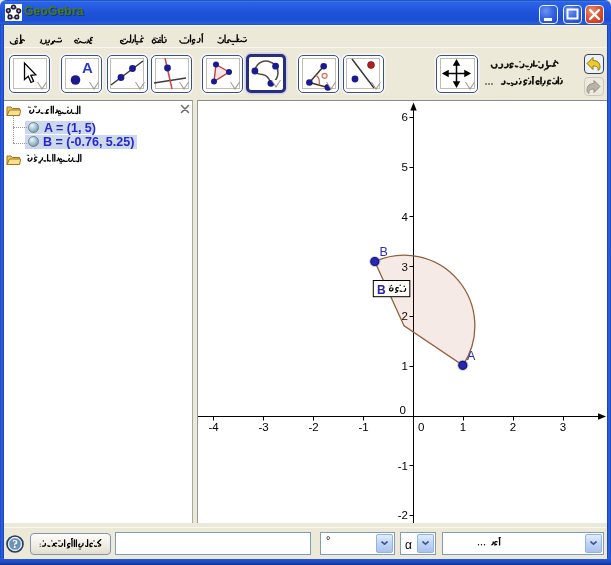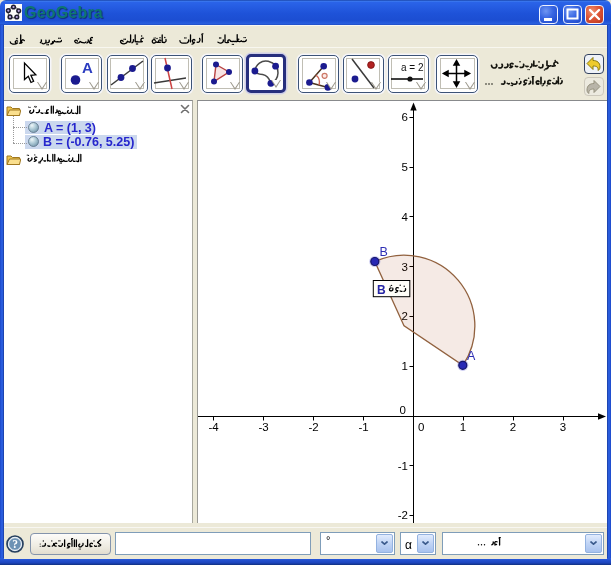--- a/index.html
+++ b/index.html
@@ -3,21 +3,21 @@
 <meta charset="utf-8">
 <style>
   html,body{margin:0;padding:0;overflow:hidden;}
   body{width:611px;height:565px;overflow:hidden;font-family:"Liberation Sans",sans-serif;}
   #win{position:relative;width:611px;height:565px;background:#ece9d8;overflow:hidden;}
   .abs{position:absolute;}
   
   #titlebar{left:0;top:0;width:611px;height:25px;
     background:linear-gradient(180deg,#0a2f90 0%,#3e7cf0 4%,#2a63e8 10%,#1e52d8 55%,#1c4ed2 80%,#2a60e0 96%,#1a45b8 100%);
     border-radius:6px 6px 0 0;}
-  #titletext{left:24px;top:4px;color:#0f766e;font-weight:bold;font-size:16px;letter-spacing:0.2px;
+  #titletext{left:24px;top:4px;color:#4d7c0f;font-weight:bold;font-size:12px;letter-spacing:0.2px;
     text-shadow:1px 1px 1px #10307a;}
   
   .winbtn{top:5px;width:19px;height:19px;border-radius:4px;border:1px solid #eef2ff;box-sizing:border-box;}
   #btnmin,#btnmax{background:radial-gradient(circle at 35% 30%,#6f96f2 0%,#3765e2 45%,#1c46c8 100%);}
   #btnclose{background:radial-gradient(circle at 35% 30%,#ef9070 0%,#dd5536 45%,#b8311b 100%);}
   
   #frameL{left:0;top:25px;width:4px;height:540px;background:linear-gradient(90deg,#1c48c8,#2e64e8 55%,#16389c);}
   #frameR{left:607px;top:25px;width:4px;height:540px;background:linear-gradient(90deg,#16389c,#2e64e8 45%,#1c48c8);}
   #frameB{left:0;top:558px;width:611px;height:7px;background:linear-gradient(180deg,#2a5ce0,#1c44bc 70%,#10307c);}
   
@@ -217,28 +217,20 @@
 
     <div class="tbtn" style="left:342.5px">
         <svg width="38" height="35" viewBox="0 0 38 35">
       <line x1="8" y1="3" x2="30" y2="32" stroke="#3a3a3a" stroke-width="1.5"></line>
       <circle cx="27" cy="9" r="3.4" fill="#b22222" stroke="#7a1010" stroke-width="0.8"></circle>
       <circle cx="11" cy="23" r="3.4" fill="#1b1b8f"></circle>
         </svg>
         <div class="tri"></div>
       </div>
 
-    <div class="tbtn" style="left:387.5px">
-        <svg width="38" height="35" viewBox="0 0 38 35">
-      <text x="12" y="15" font-size="10" fill="#111" font-family="Liberation Sans,sans-serif">a = 2</text>
-      <line x1="2" y1="23" x2="34" y2="23" stroke="#111" stroke-width="1.6"></line>
-      <circle cx="21" cy="23" r="2.6" fill="#111"></circle>
-        </svg>
-        <div class="tri"></div>
-      </div>
 
     <div class="tbtn" style="left:436px;width:42px">
         <svg width="39" height="35" viewBox="0 0 39 35">
       <g stroke="#000" stroke-width="1.5" fill="#000">
       <line x1="19.5" y1="8" x2="19.5" y2="27"></line>
             <line x1="10" y1="17.5" x2="29" y2="17.5"></line>
       <path d="M19.5 4.5 L17 9 L22 9 Z"></path>
             <path d="M19.5 30.5 L17 26 L22 26 Z"></path>
       <path d="M6.5 17.5 L11 15 L11 20 Z"></path>
             <path d="M32.5 17.5 L28 15 L28 20 Z"></path>
@@ -382,21 +374,21 @@
             <stop offset="0.45" stop-color="#b2cdd9"></stop>
             <stop offset="1" stop-color="#6f93a8"></stop>
           </radialGradient>
         </defs>
       <circle cx="5.5" cy="5.5" r="5" fill="url(#sph)" stroke="#5a7286" stroke-width="0.8"></circle>
       </svg>
     <svg class="abs" style="left:28px;top:136px" width="11" height="11" viewBox="0 0 11 11">
       <circle cx="5.5" cy="5.5" r="5" fill="url(#sph)" stroke="#5a7286" stroke-width="0.8"></circle>
       </svg>
 
-    <div class="algtxt" style="left:44px;top:120.5px">A = (1, 3)</div>
+    <div class="algtxt" style="left:44px;top:120.5px">A = (1, 5)</div>
     <div class="algtxt" style="left:43px;top:135px">B = (-0.76, 5.25)</div>
 
     <svg class="abs aw" style="left:23px;top:103.5px" width="58" height="13" viewBox="0 0 58 13">
       <path d="M56.8 2.2 V9.4 M54.6 2.2 V9.4 q-1.3 0.4 -2.1 -0.3 M51 9.3 q-1.1 0.4 -1.8 -0.3 M48.6 5.9 q0.4 2.2 -1.4 2.9 a1.5 1.5 0 1 1 -1.9 -2.2 M43 9.2 q-3 0.9 -3.6 -0.9 q-0.5 1.4 -2 1.4 q-2 0.1 -2.3 -1.4 q-0.2 -1.3 1.1 -1.4 q1.2 0 1.2 1.2 M34 6 q0.5 2.3 -1.5 2.9 M30.3 2.2 V9.2 M28.3 2.2 V9.2 M25.4 5.6 q-1.8 0 -1.9 1.5 q-0.1 1.6 1.7 1.9 q-1.8 0.5 -3.2 0 M20 9.1 q-1.2 0.5 -2 -0.3 M16.4 5.9 q0.5 2.2 -1.5 2.8 l-1.6 -0.1 M10.6 6 q0.5 2.1 -1.3 2.7 a1.4 1.4 0 1 1 -1.8 -2"></path>
       <circle cx="45" cy="3.2" r="0.7" class="d"></circle>
         <circle cx="37" cy="11.2" r="0.65" class="d"></circle>
         <circle cx="35.8" cy="11.2" r="0.65" class="d"></circle>
       <path d="M13.5 2.6 q-0.9 -0.3 -0.9 0.7 M12.2 2.2 q-0.9 -0.3 -0.9 0.7" style="stroke-width:0.9"></path>
       <circle cx="7" cy="3.4" r="0.6" class="d"></circle>
         <circle cx="5.6" cy="3" r="0.6" class="d"></circle>

